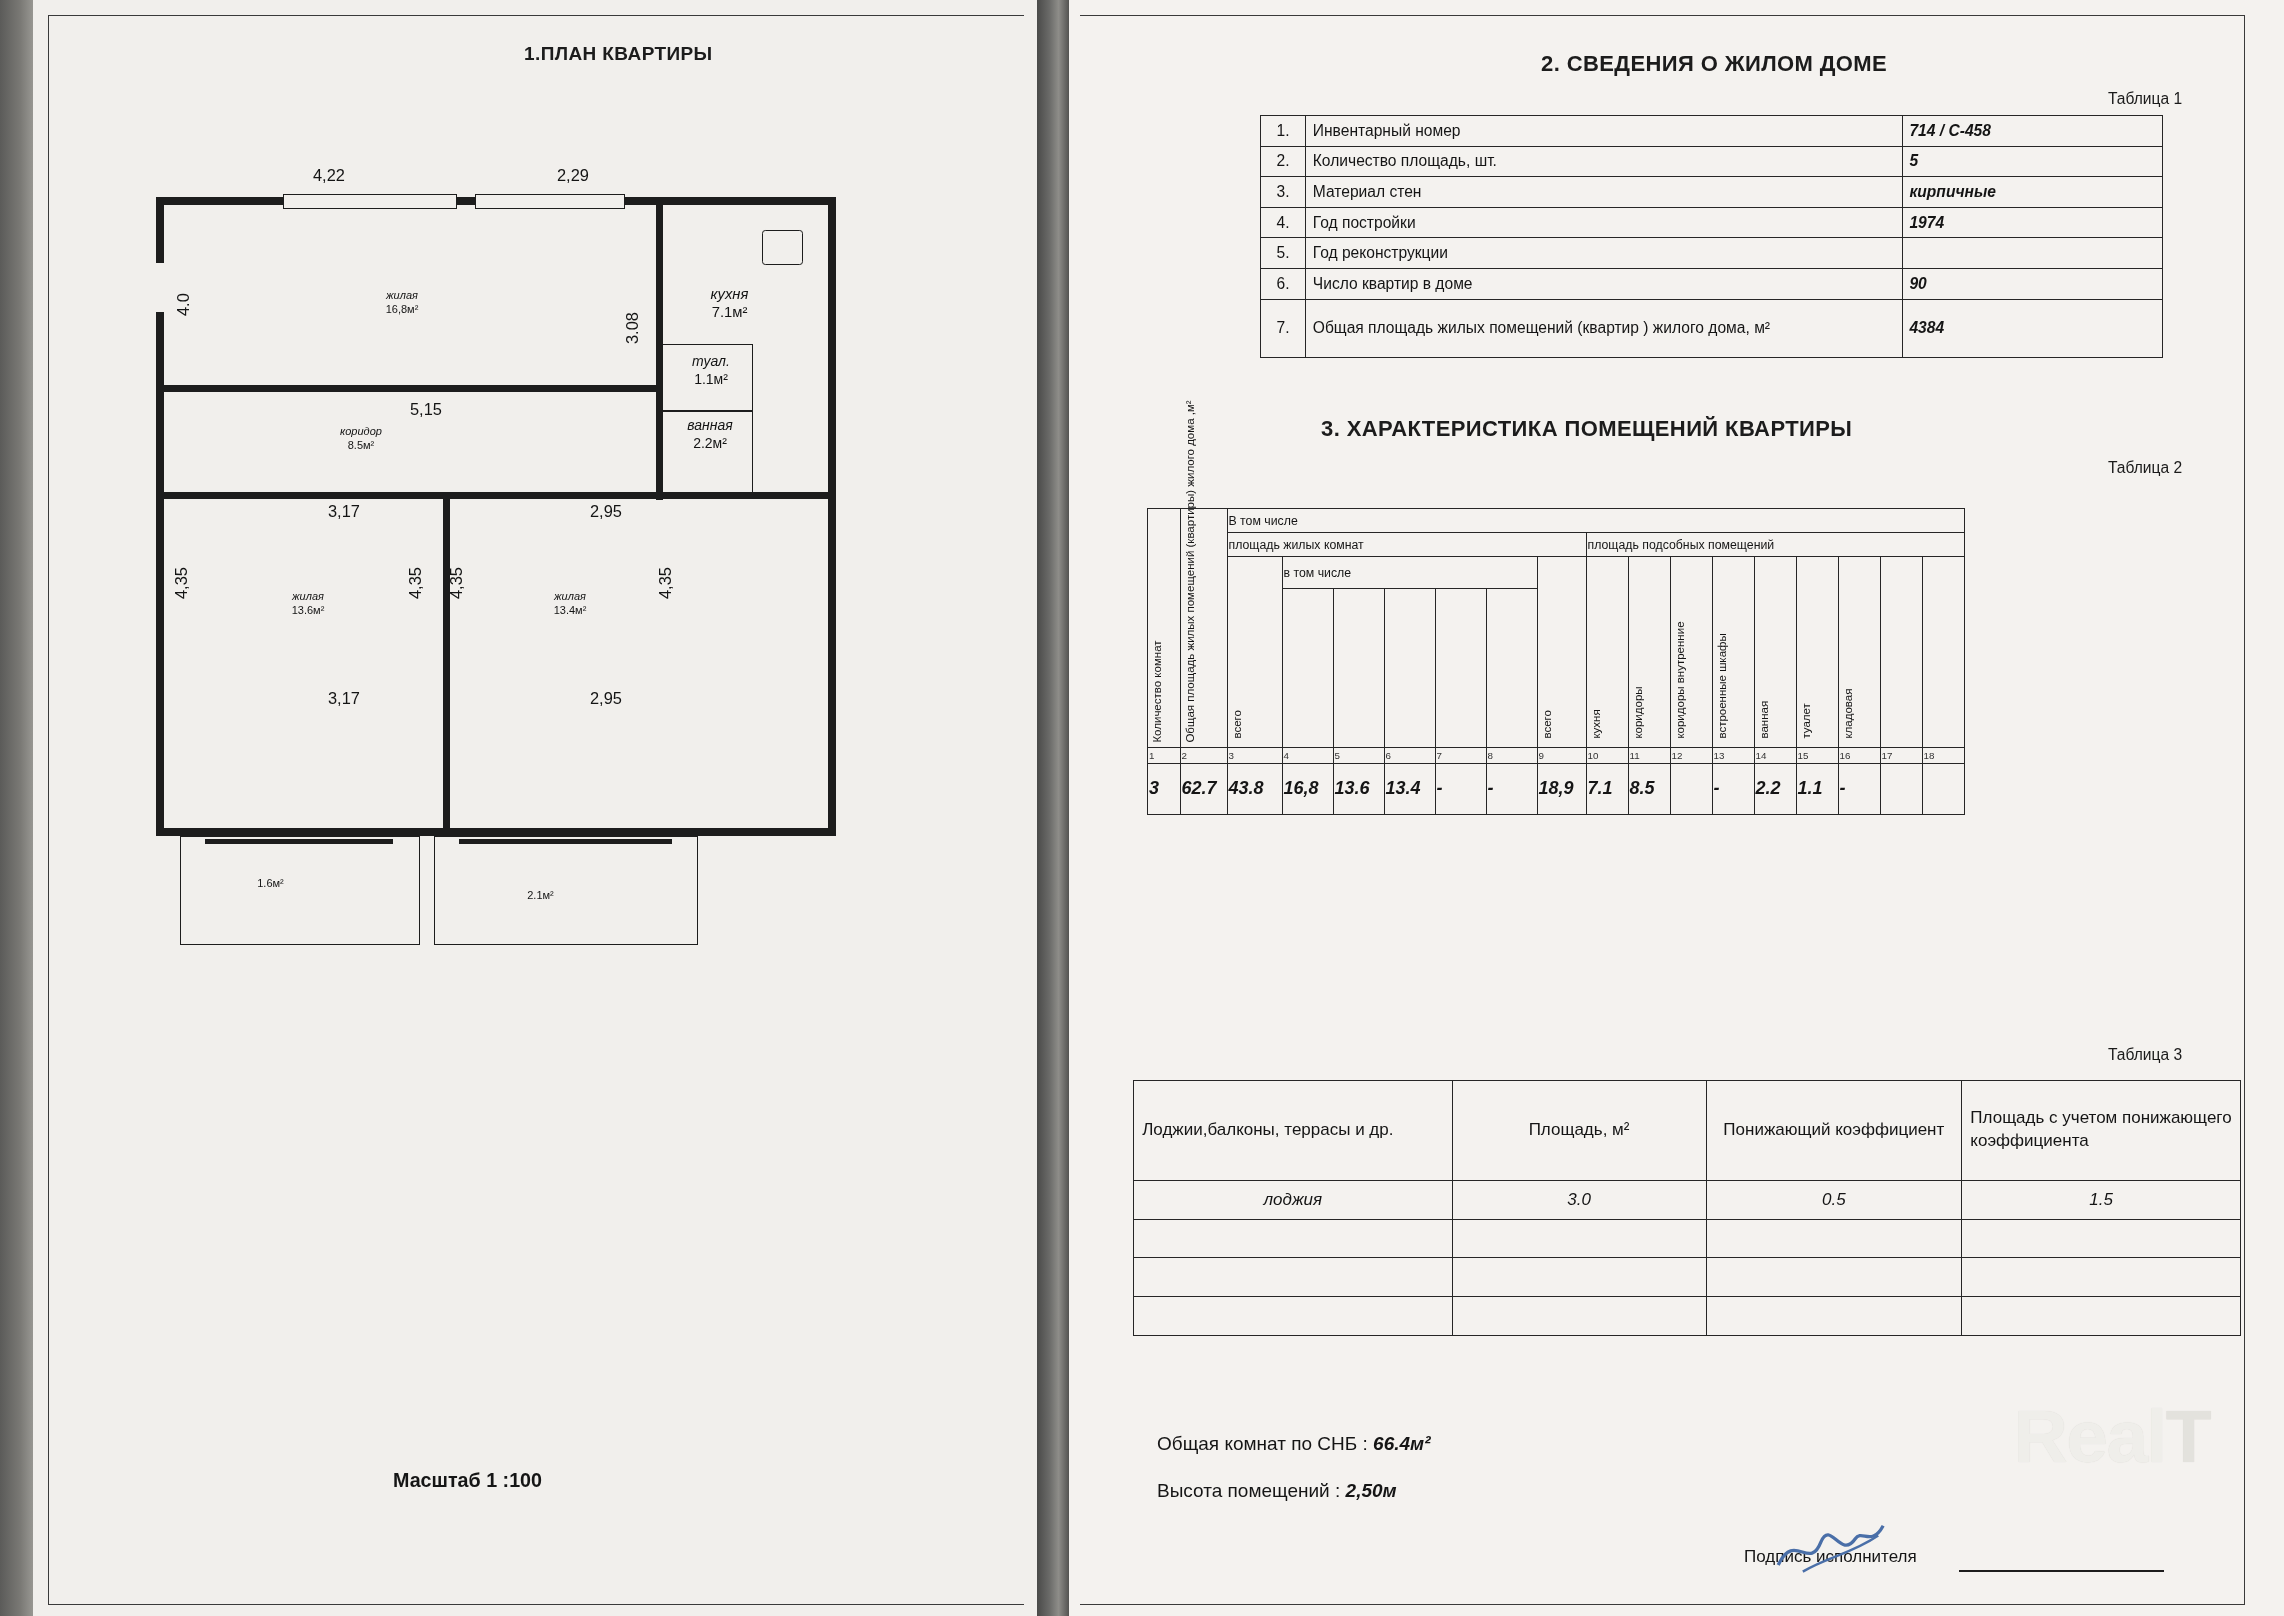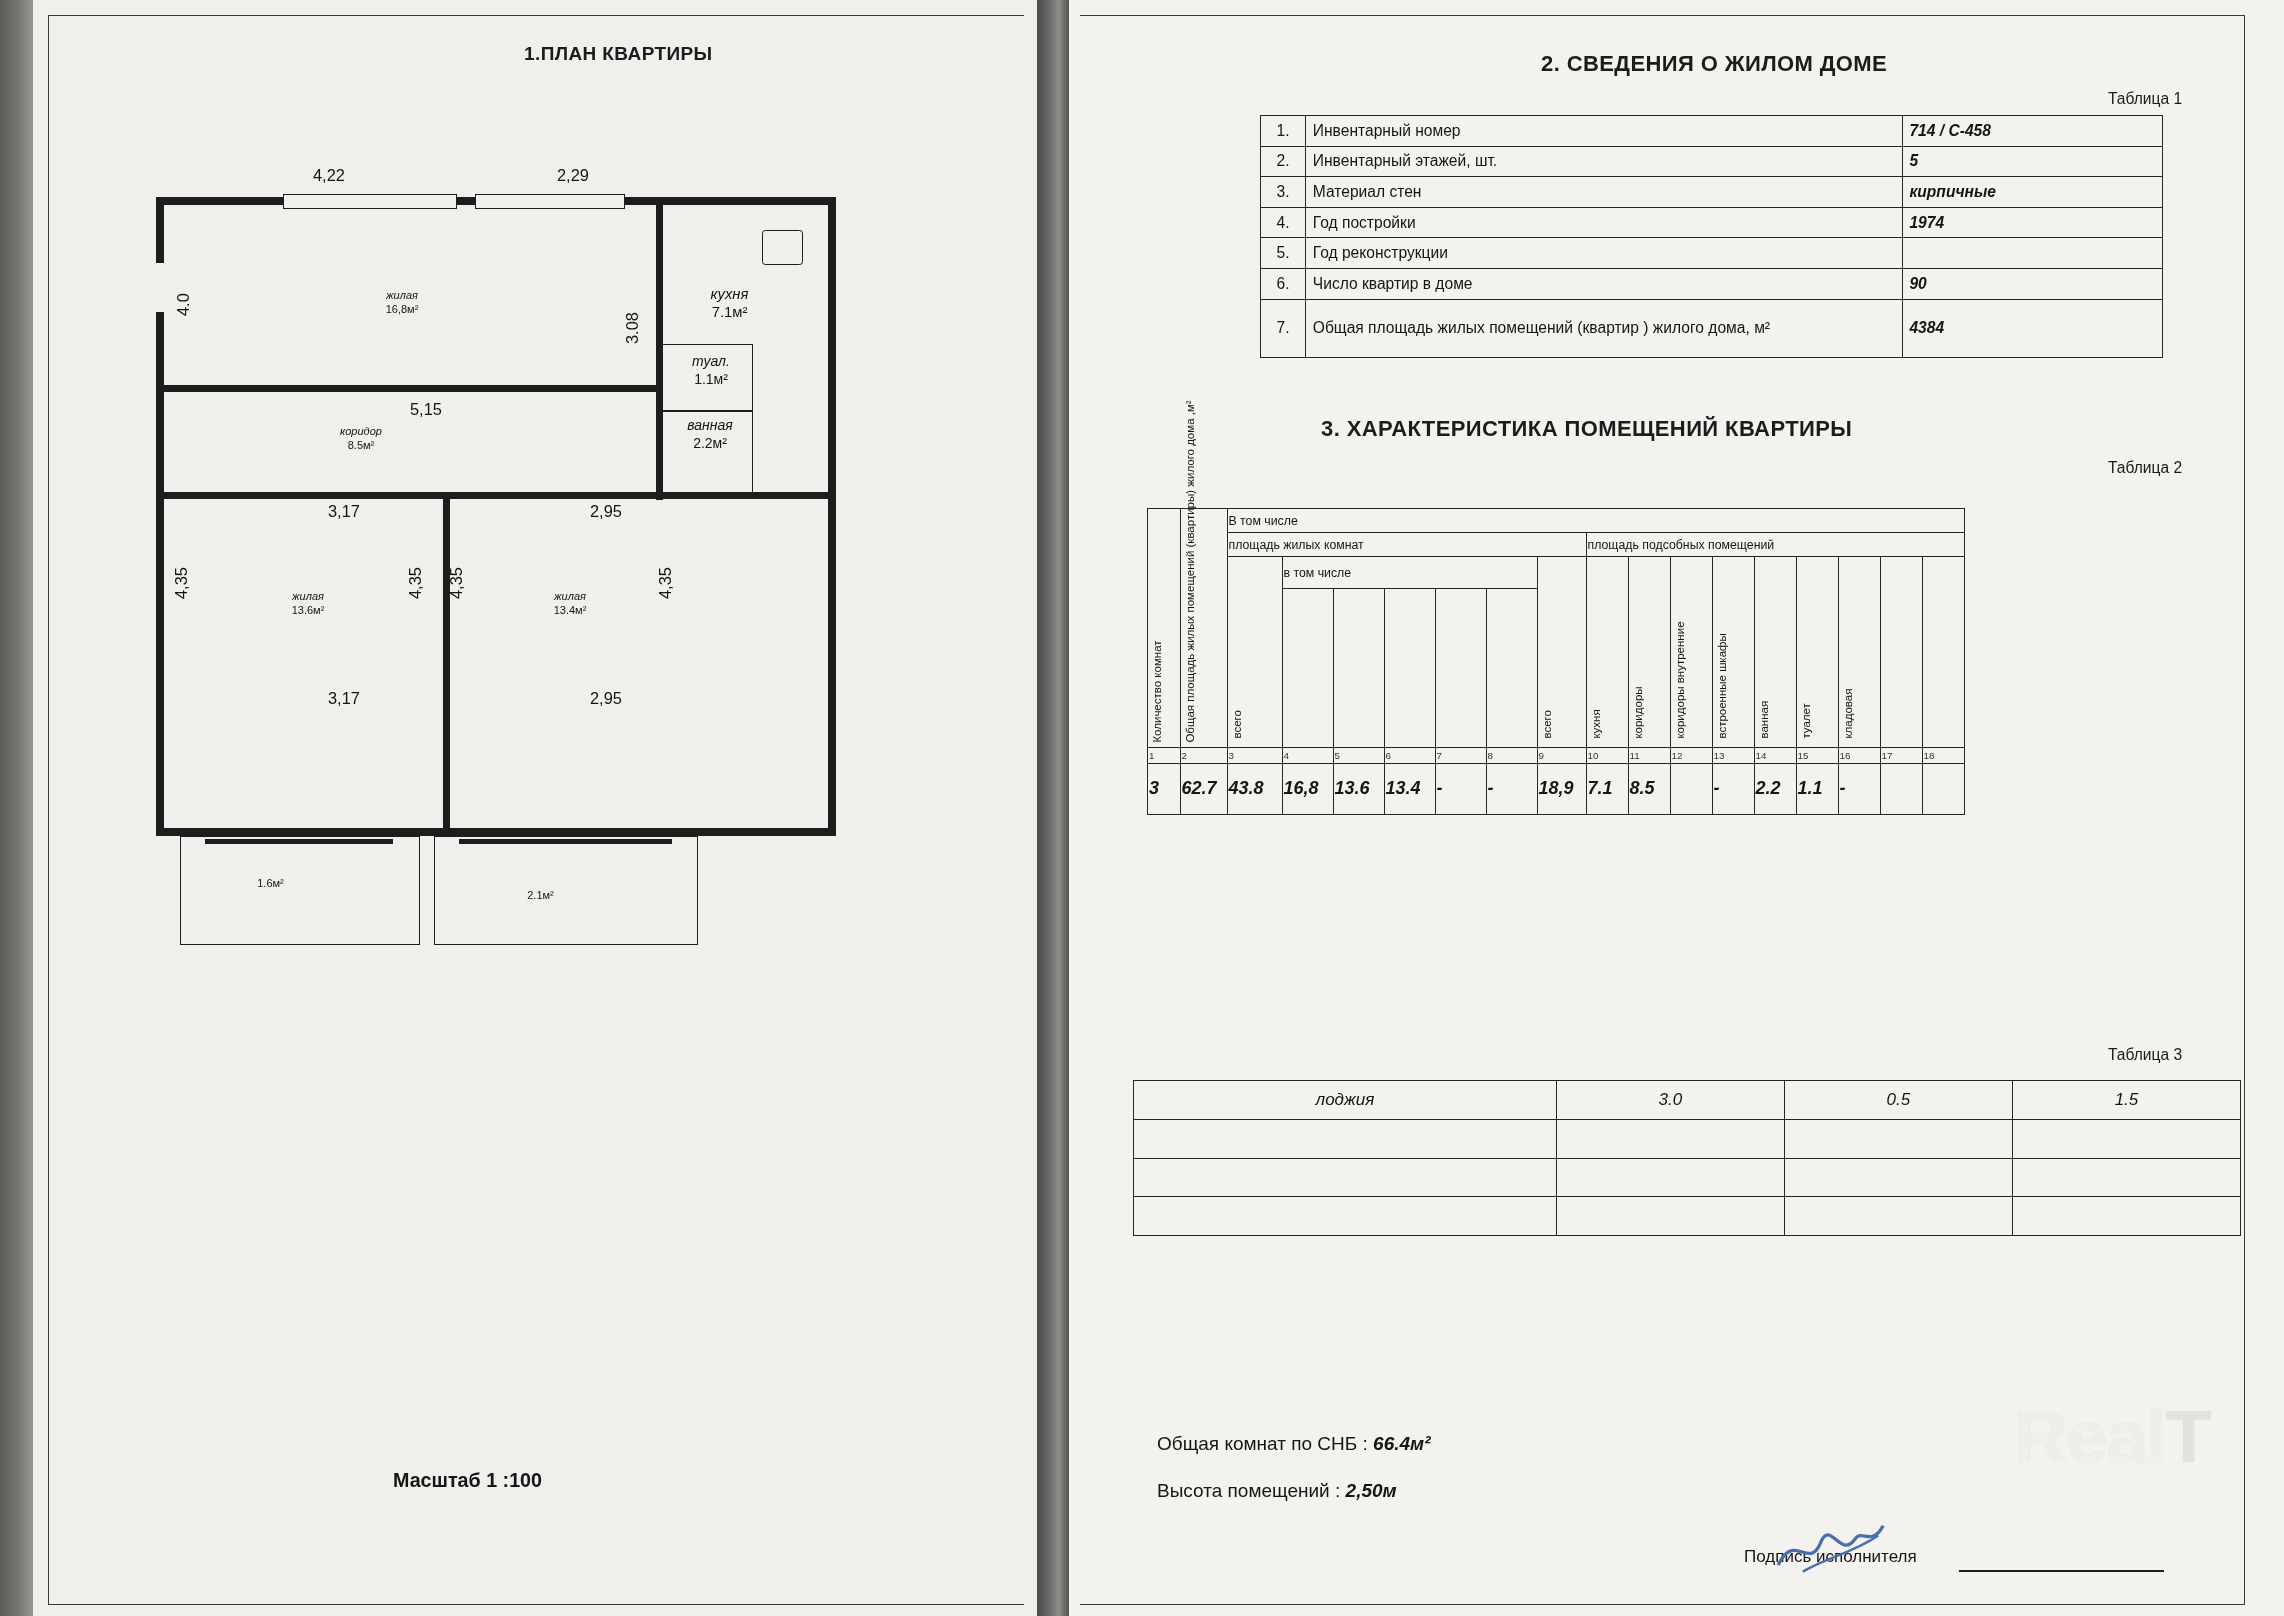--- a/index.html
+++ b/index.html
@@ -165,21 +165,21 @@
 
   <table class="t1">
     <tbody>
       <tr>
         <td class="num">1.</td>
         <td>Инвентарный номер</td>
         <td class="val">714 / С-458</td>
       </tr>
       <tr>
         <td class="num">2.</td>
-        <td>Инвентарный этажей, шт.</td>
+        <td>Количество площадь, шт.</td>
         <td class="val">5</td>
       </tr>
       <tr>
         <td class="num">3.</td>
         <td>Материал стен</td>
         <td class="val">кирпичные</td>
       </tr>
       <tr>
         <td class="num">4.</td>
         <td>Год постройки</td>
@@ -306,20 +306,26 @@
         </tr>
       </tbody>
     </table>
   </div>
 
   <div class="tcap" style="left:2108px;top:1046px;">Таблица 3</div>
 
   <table class="t3">
     <tbody>
       <tr>
+        <td class="hd" style="width:311px;line-height:1.35;">Лоджии,балконы, террасы и др.</td>
+        <td class="hd" style="width:246px;text-align:center;">Площадь, м²</td>
+        <td class="hd" style="width:246px;text-align:center;line-height:1.35;">Понижающий коэффициент</td>
+        <td class="hd" style="width:270px;line-height:1.35;">Площадь с учетом понижающего коэффициента</td>
+      </tr>
+      <tr>
         <td class="c">лоджия</td>
         <td class="c">3.0</td>
         <td class="c">0.5</td>
         <td class="c">1.5</td>
       </tr>
       <tr>
         <td class="c"></td>
         <td class="c"></td>
         <td class="c"></td>
         <td class="c"></td>

